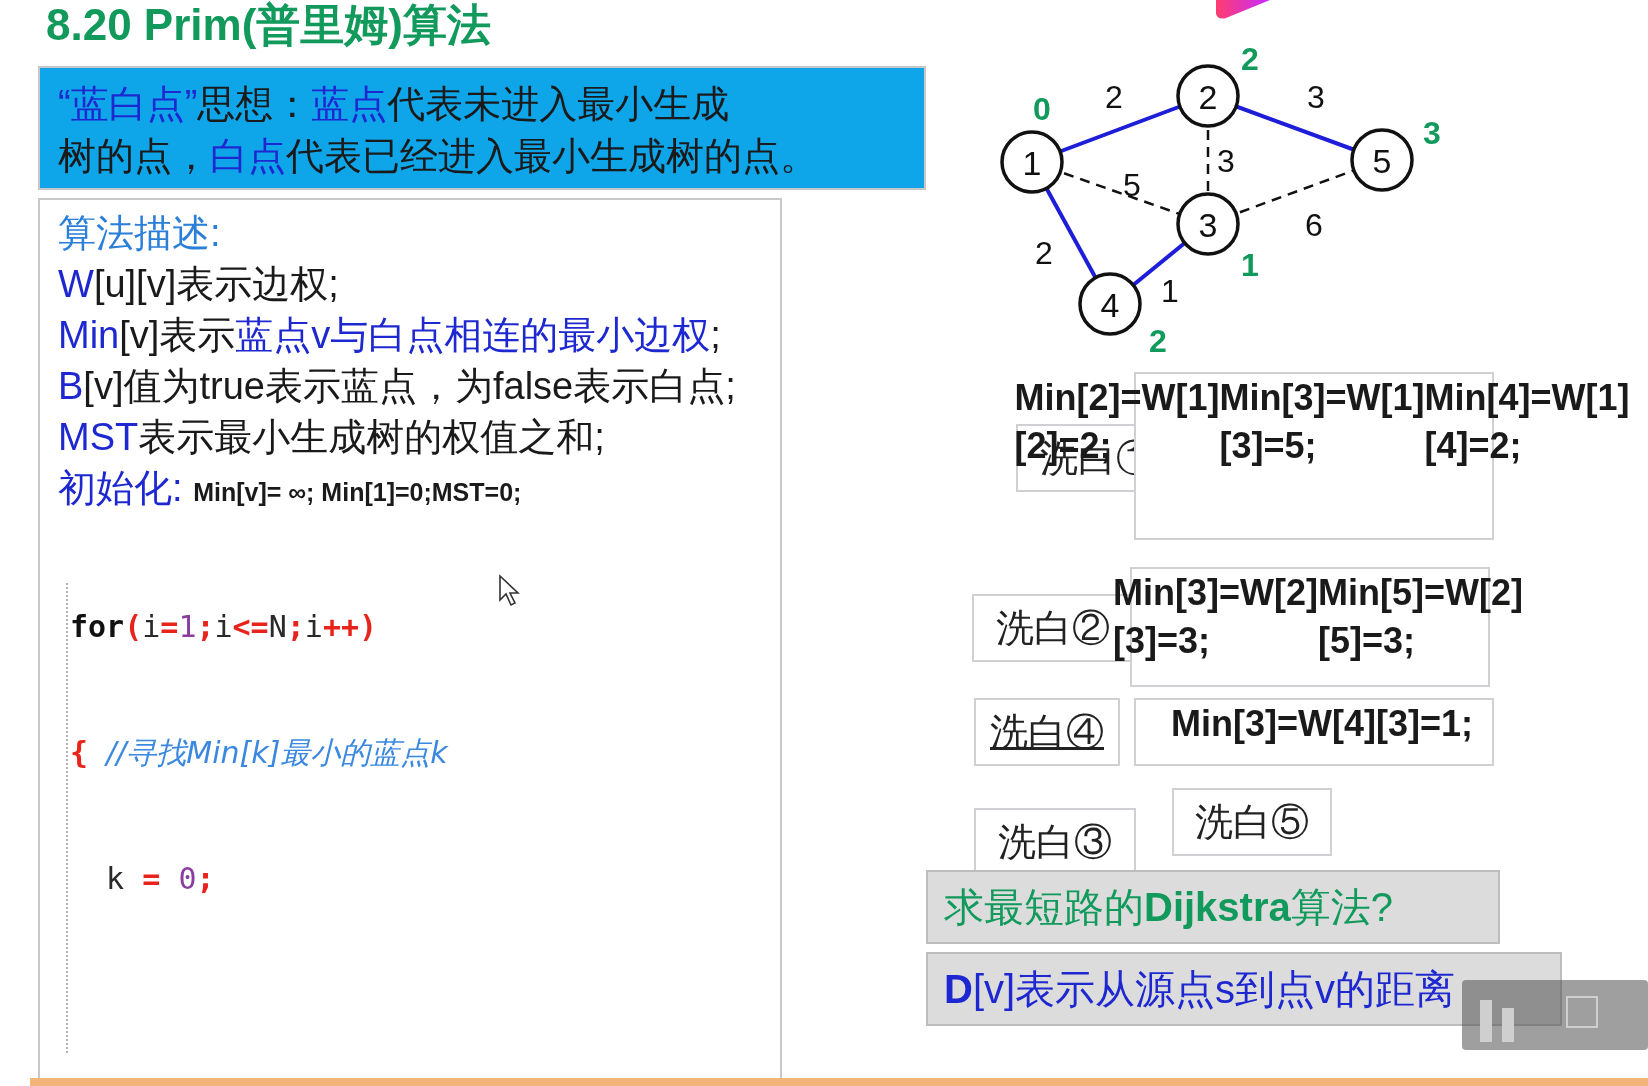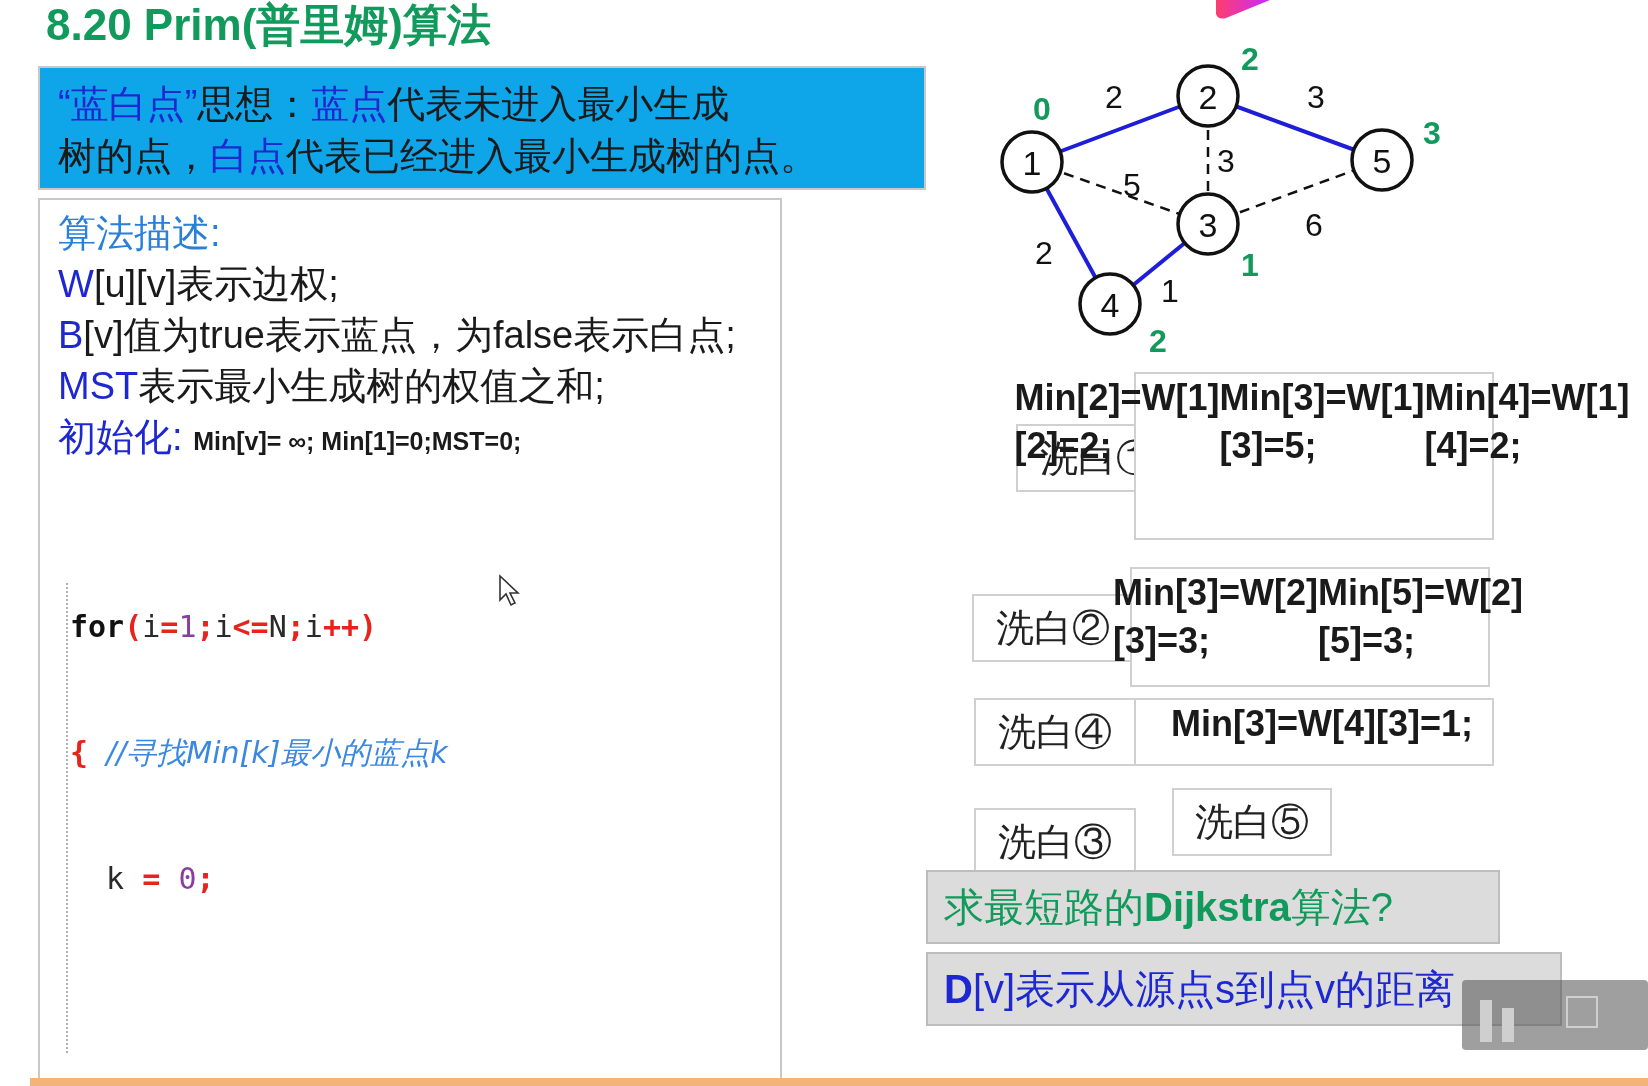--- a/index.html
+++ b/index.html
@@ -104,20 +104,23 @@
   </div>
 </div>
 
 <div class="algo-box">
   <div class="algo-desc">
     <div class="ln lblue">算法描述:</div>
     <div class="ln">
       <span class="blue lat">W</span><span>[u][v]表示边权;</span>
     </div>
     <div class="ln">
+      <span class="blue lat">Min</span><span>[v]表示</span><span class="blue">蓝点v与白点相连的最小边权</span><span>;</span>
+    </div>
+    <div class="ln">
       <span class="blue lat">B</span><span>[v]值为true表示蓝点，为false表示白点;</span>
     </div>
     <div class="ln">
       <span class="blue lat">MST</span><span>表示最小生成树的权值之和;</span>
     </div>
     <div class="ln">
       <span class="blue">初始化:</span>
       <span class="init-val">Min[v]= ∞; Min[1]=0;MST=0;</span>
     </div>
   </div>
@@ -205,21 +208,21 @@
 </div>
 
 <div class="step-label" style="left:972px; top:594px; width:162px; height:68px;">
   <span>洗白②</span>
 </div>
 <div class="step-box" style="left:1130px; top:567px; width:360px; height:120px;">
   <div>Min[3]=W[2][3]=3;</div>
   <div>Min[5]=W[2][5]=3;</div>
 </div>
 
-<div class="step-label" style="left:974px; top:698px; width:162px; height:68px;">
+<div class="step-label" style="left:974px; top:698px; width:146px; height:68px;text-decoration:underline;">
   <span>洗白④</span>
 </div>
 <div class="step-box" style="left:1134px; top:698px; width:360px; height:68px;">
   <div>Min[3]=W[4][3]=1;</div>
 </div>
 
 <div class="step-label" style="left:974px; top:788px; width:162px; height:68px;margin-top:20px;">
   <span>洗白③</span>
 </div>
 <div class="step-label" style="left:1172px; top:788px; width:160px; height:68px;">

